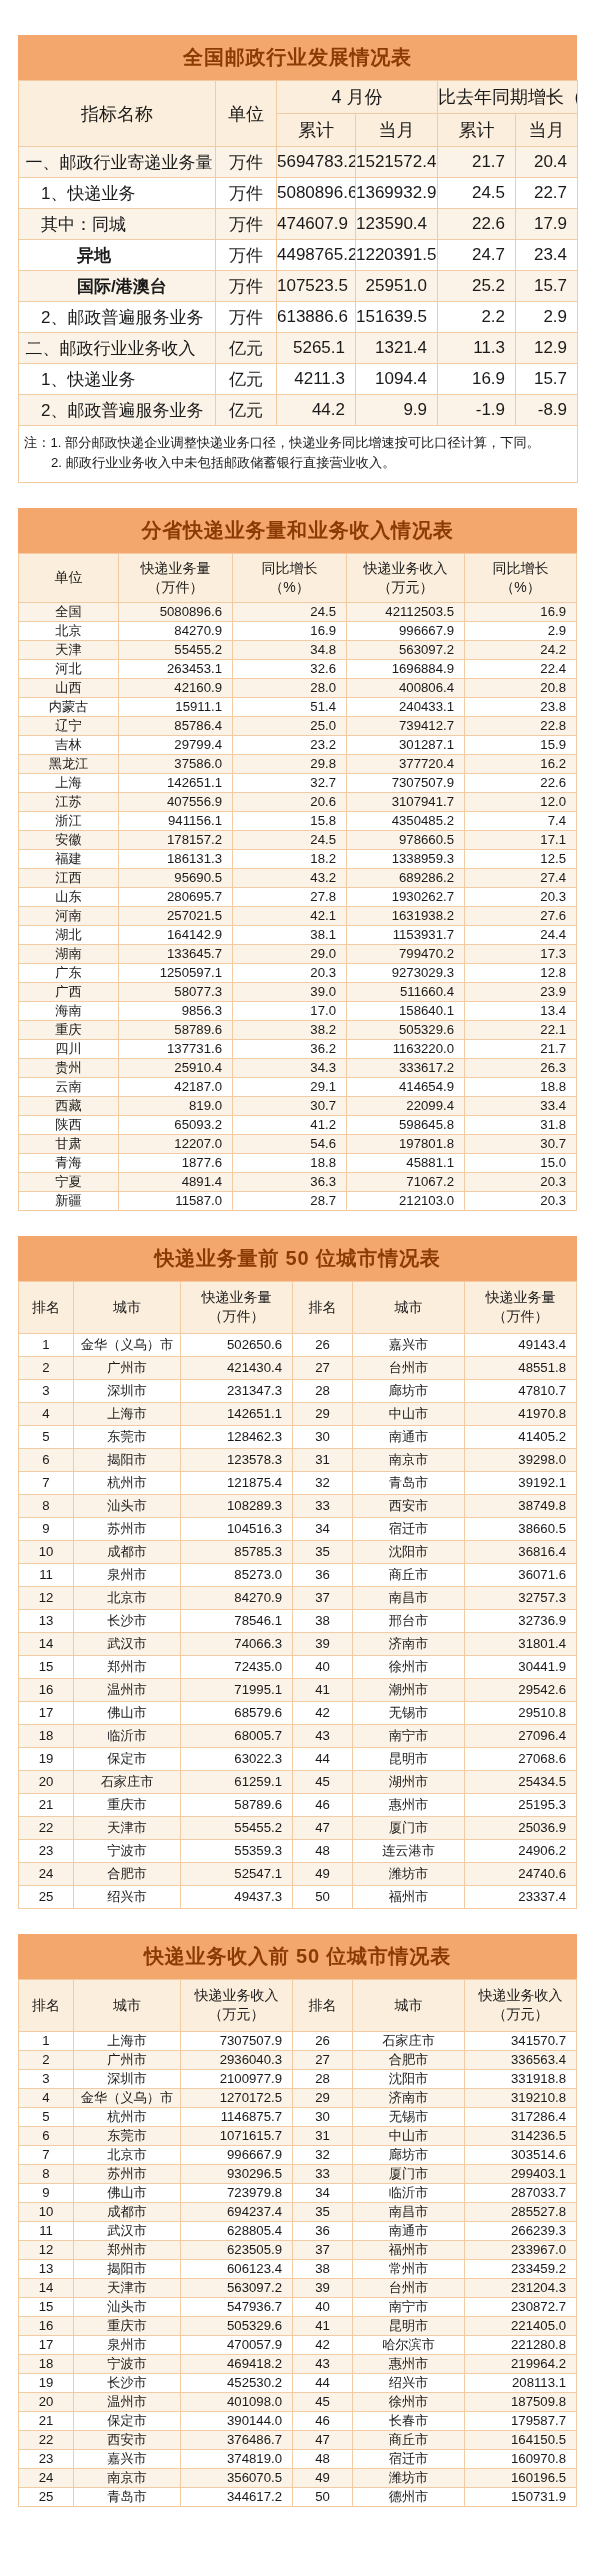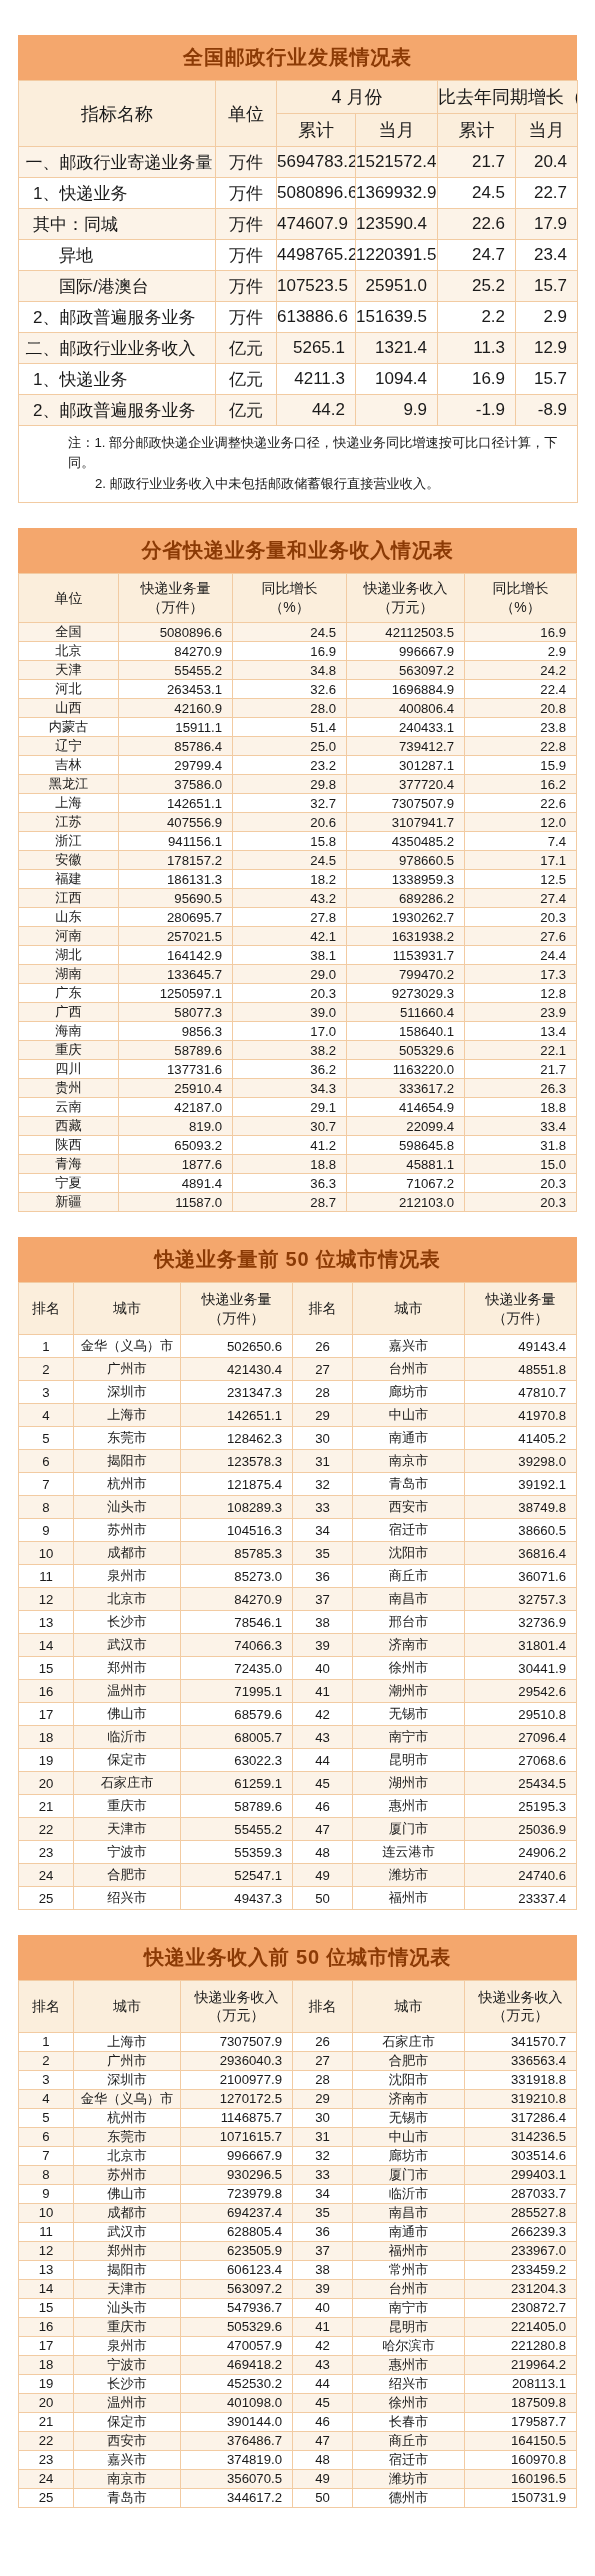--- a/index.html
+++ b/index.html
@@ -48,39 +48,39 @@
   
   .t-national thead th{font-size:18px;height:33px;margin-top:37px;}
   .t-national tbody td{font-size:17px;height:31px;}
   .t-national tbody tr:nth-child(odd) td{background:var(--band);}
   .t-national tfoot td{
     font-size:13.2px;
     background:#fff;
     padding:6.6px 8.3px 8.3px 5px;
     white-space:normal;
   }
-  .note-line{line-height:1.55;margin-left:44px;}
+  .note-line{line-height:1.55;}
   .note-line.cont{padding-left:27px;}
   
   .t-prov thead th{font-size:14px;padding:5px 0;line-height:1.35;}
   .t-prov tbody td{font-size:13.2px;height:19px;}
   .t-prov tbody tr:nth-child(odd) td{background:var(--band);}
   
   .t-city thead th{font-size:14px;padding:6.6px 0;line-height:1.35;}
   .t-city tbody td{font-size:13.2px;height:23px;}
   .t-city tbody tr:nth-child(even) td{background:var(--band);}
   .t-city4 tbody td{height:19px;}
   .hu{display:block;text-align:center;}          
   .hu:empty{display:none;}
   td.l{text-align:left;}
   td.c{text-align:center;}
   td.r{text-align:right;padding-right:10px;}
   td.ind0{padding-left:6.6px;}
-  td.ind1{padding-left:14px;}
-  td.ind2{padding-left:40px;}
+  td.ind1{padding-left:22px;}
+  td.ind2{padding-left:58px;font-weight:bold;}
 </style>
 </head>
 <body>
 
 <section class="tbl-section">
   <div class="table-title">全国邮政行业发展情况表</div>
   <table class="t-national">
     <colgroup>
       <col style="width:197px">
         <col style="width:61px">
@@ -398,20 +398,27 @@
           <td class="r">33.4</td>
         </tr>
         <tr>
           <td class="c">陕西</td>
           <td class="r">65093.2</td>
           <td class="r">41.2</td>
           <td class="r">598645.8</td>
           <td class="r">31.8</td>
         </tr>
         <tr>
+          <td class="c">甘肃</td>
+          <td class="r">12207.0</td>
+          <td class="r">54.6</td>
+          <td class="r">197801.8</td>
+          <td class="r">30.7</td>
+        </tr>
+        <tr>
           <td class="c">青海</td>
           <td class="r">1877.6</td>
           <td class="r">18.8</td>
           <td class="r">45881.1</td>
           <td class="r">15.0</td>
         </tr>
         <tr>
           <td class="c">宁夏</td>
           <td class="r">4891.4</td>
           <td class="r">36.3</td>

